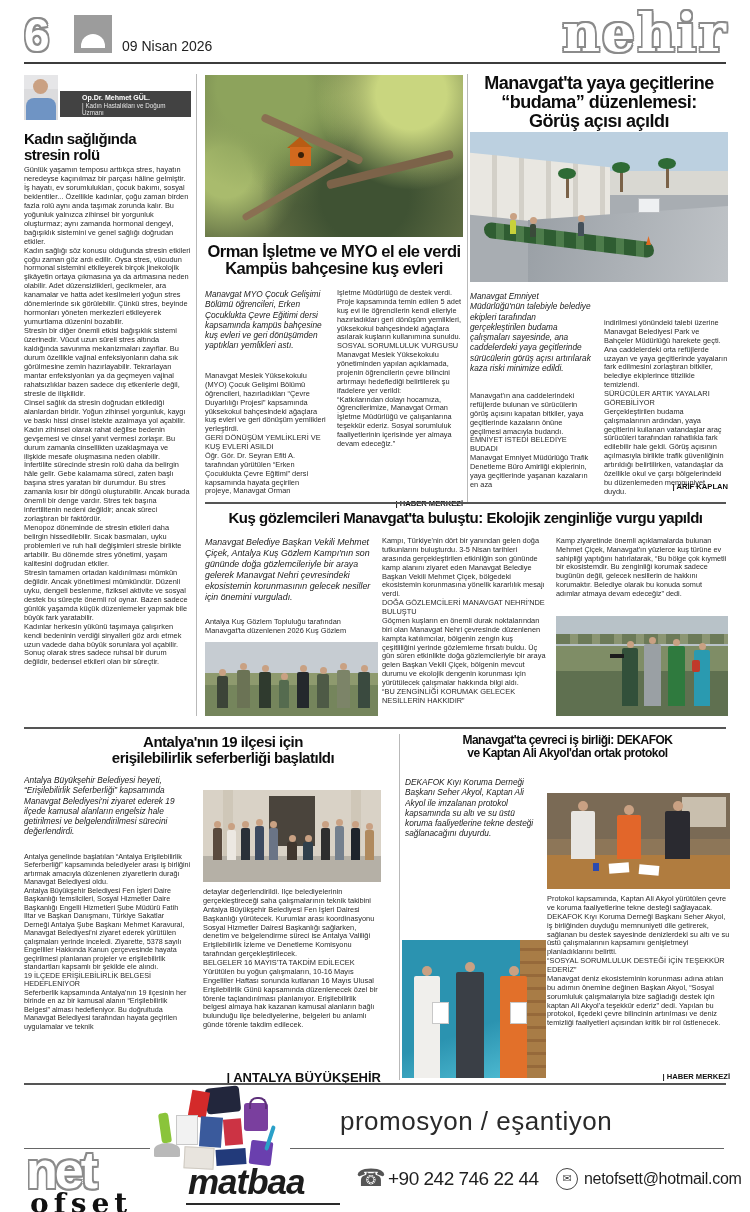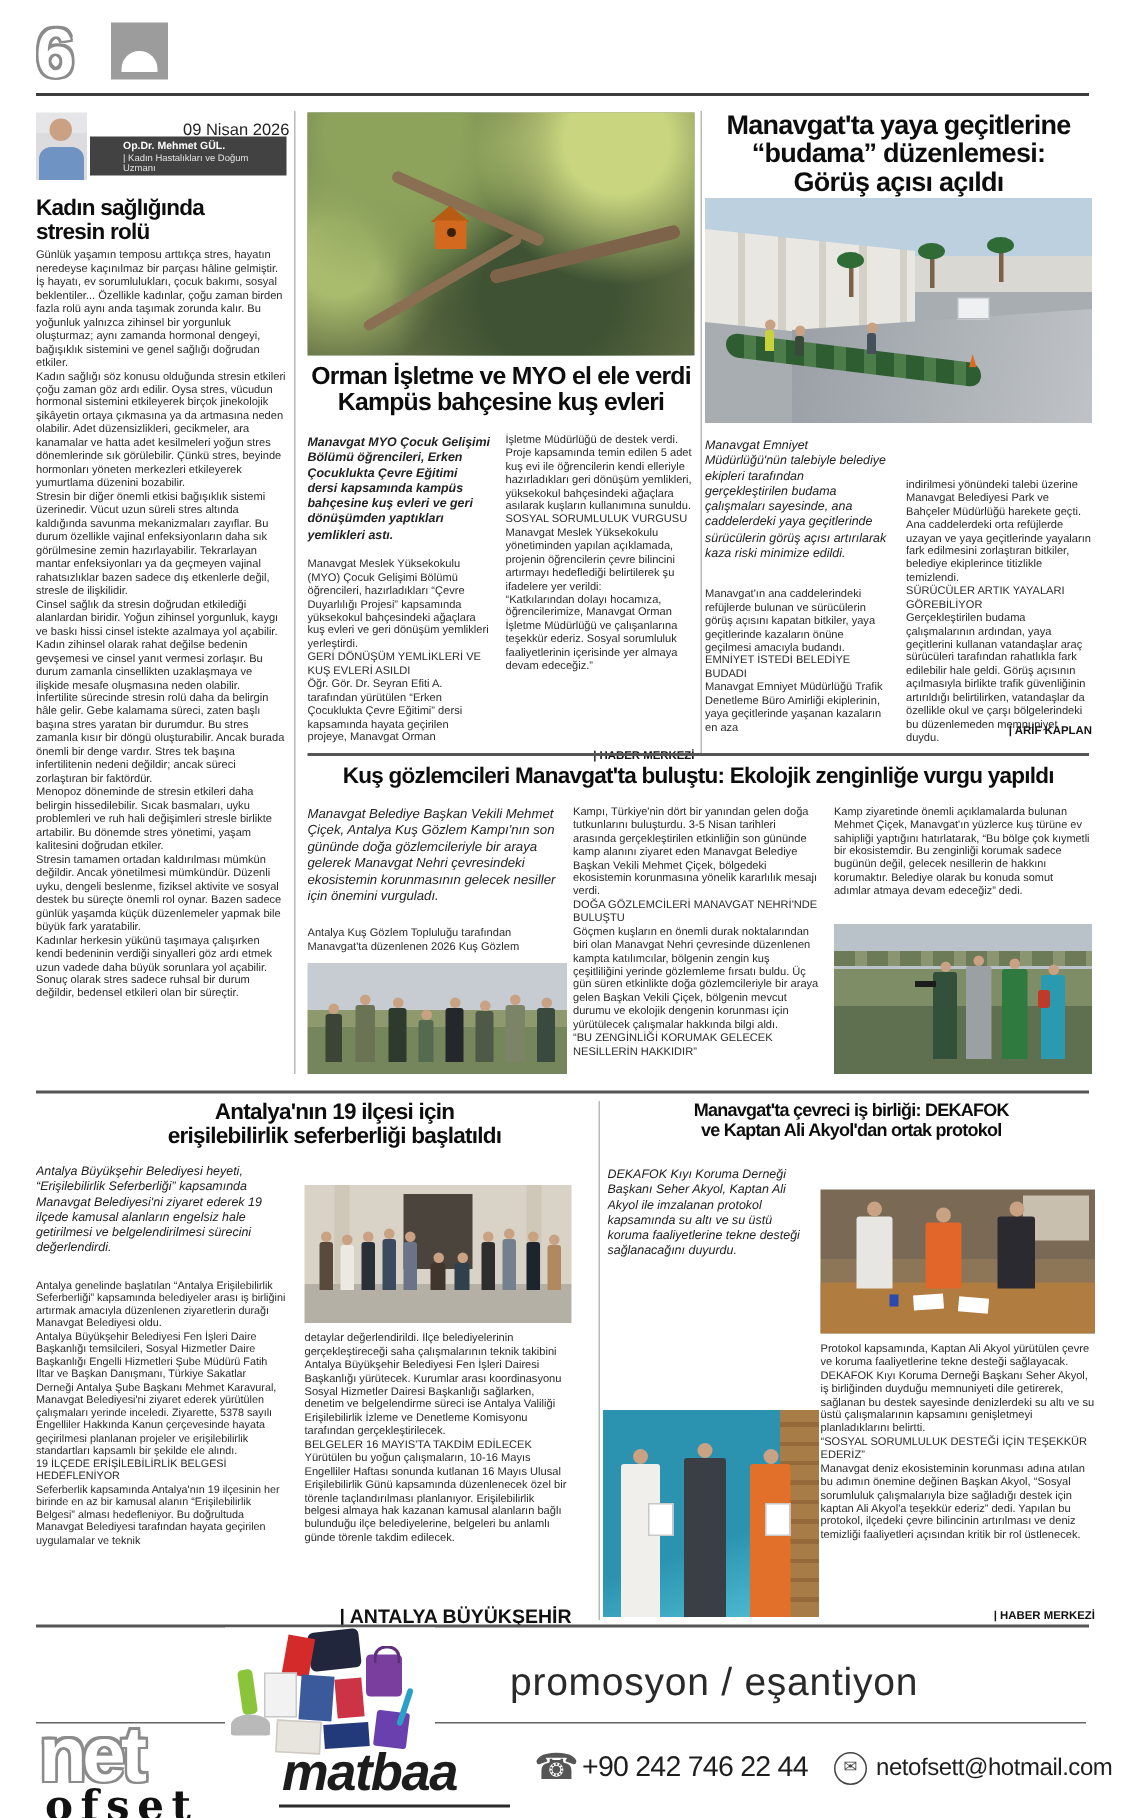--- a/index.html
+++ b/index.html
@@ -29,21 +29,22 @@
 </style>
 </head>
 <body>
 
 <div id="page">
 
   <div class="abs outl" style="left:24px;top:8px;font-size:46px;">6</div>
   <div class="abs" style="left:74px;top:15px;width:38px;height:38px;background:#9c9c9c;">
     <div class="abs" style="left:7px;bottom:5px;width:24px;height:14px;background:#fff;border-radius:12px 12px 0 0;"></div>
   </div>
-  <div class="abs" style="left:122px;top:38px;font-size:11px;color:#222;margin-top:43px;">09 Nisan 2026</div>
+  <div class="abs" style="left:122px;top:38px;font-size:14px;color:#222;">09 Nisan 2026</div>
+  <div class="abs outl" style="right:22px;top:2px;font-size:52px;font-family:'DejaVu Serif',serif;letter-spacing:2px;">nehir</div>
   <div class="hl" style="left:24px;top:62px;width:702px;"></div>
 
   <div class="vl" style="left:196px;top:74px;height:642px;"></div>
   <div class="vl" style="left:467px;top:74px;height:428px;"></div>
   <div class="vl" style="left:399px;top:734px;height:346px;"></div>
 
   <div class="abs" style="left:24px;top:75px;width:167px;height:45px;">
     <div class="abs" style="left:36px;top:16px;right:0;height:26px;background:#424242;padding:3px 3px 0 22px;box-sizing:border-box;">
       <div style="font-size:7px;font-weight:bold;color:#fff;">Op.Dr. Mehmet GÜL.</div>
       <div style="font-size:6.3px;color:#e3e3e3;margin-top:1px;">| Kadın Hastalıkları ve Doğum Uzmanı</div>
@@ -74,21 +75,21 @@
     <div class="abs" style="left:52px;top:60px;width:110px;height:8px;background:#8a6f52;border-radius:4px;transform:rotate(24deg);"></div>
     <div class="abs" style="left:120px;top:90px;width:130px;height:9px;background:#7c6349;border-radius:4px;transform:rotate(-14deg);"></div>
     <div class="abs" style="left:30px;top:110px;width:120px;height:7px;background:#8a6f52;border-radius:4px;transform:rotate(-30deg);"></div>
     <div class="abs" style="left:82px;top:62px;width:0;height:0;border-left:13px solid transparent;border-right:13px solid transparent;border-bottom:11px solid #b85c14;"></div>
     <div class="abs" style="left:85px;top:72px;width:21px;height:19px;background:#d2691e;">
       <div class="abs" style="left:8px;top:5px;width:6px;height:6px;border-radius:50%;background:#3a2008;"></div>
     </div>
   </div>
   <div class="headline" style="left:205px;top:243px;width:258px;font-size:16.5px;">Orman İşletme ve MYO el ele verdi
 Kampüs bahçesine kuş evleri</div>
-  <div class="lead" style="left:205px;top:289px;width:122px;height:78px;font-weight:bold;">Manavgat MYO Çocuk Gelişimi Bölümü öğrencileri, Erken Çocuklukta Çevre Eğitimi dersi kapsamında kampüs bahçesine kuş evleri ve geri dönüşümden yaptıkları yemlikleri astı.</div>
+  <div class="lead" style="left:205px;top:289px;width:122px;height:78px;">Manavgat MYO Çocuk Gelişimi Bölümü öğrencileri, Erken Çocuklukta Çevre Eğitimi dersi kapsamında kampüs bahçesine kuş evleri ve geri dönüşümden yaptıkları yemlikleri astı.</div>
   <div class="bodytext" style="left:205px;top:372px;width:122px;height:128px;">Manavgat Meslek Yüksekokulu (MYO) Çocuk Gelişimi Bölümü öğrencileri, hazırladıkları “Çevre Duyarlılığı Projesi” kapsamında yüksekokul bahçesindeki ağaçlara kuş evleri ve geri dönüşüm yemlikleri yerleştirdi.
 GERİ DÖNÜŞÜM YEMLİKLERİ VE KUŞ EVLERİ ASILDI
 Öğr. Gör. Dr. Seyran Efiti A. tarafından yürütülen “Erken Çocuklukta Çevre Eğitimi” dersi kapsamında hayata geçirilen projeye, Manavgat Orman</div>
   <div class="bodytext" style="left:337px;top:289px;width:126px;height:198px;">İşletme Müdürlüğü de destek verdi. Proje kapsamında temin edilen 5 adet kuş evi ile öğrencilerin kendi elleriyle hazırladıkları geri dönüşüm yemlikleri, yüksekokul bahçesindeki ağaçlara asılarak kuşların kullanımına sunuldu.
 SOSYAL SORUMLULUK VURGUSU
 Manavgat Meslek Yüksekokulu yönetiminden yapılan açıklamada, projenin öğrencilerin çevre bilincini artırmayı hedeflediği belirtilerek şu ifadelere yer verildi:
 “Katkılarından dolayı hocamıza, öğrencilerimize, Manavgat Orman İşletme Müdürlüğü ve çalışanlarına teşekkür ederiz. Sosyal sorumluluk faaliyetlerinin içerisinde yer almaya devam edeceğiz.”</div>
   <div class="bodytext byline" style="left:337px;top:487px;width:126px;font-size:7.6px;">| HABER MERKEZİ</div>
 
   <div class="headline" style="left:470px;top:74px;width:258px;font-size:18px;">Manavgat'ta yaya geçitlerine

